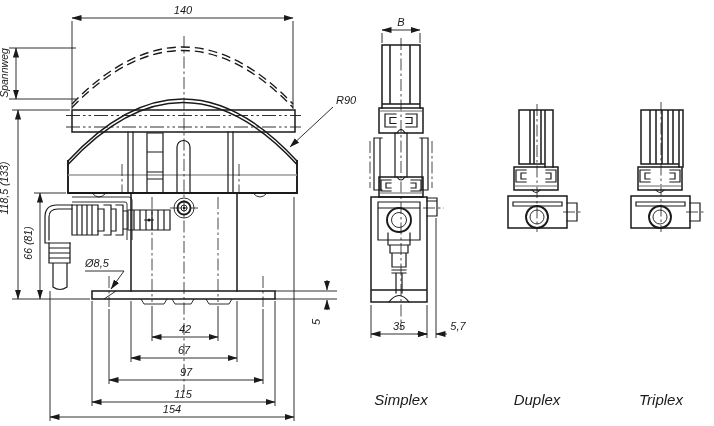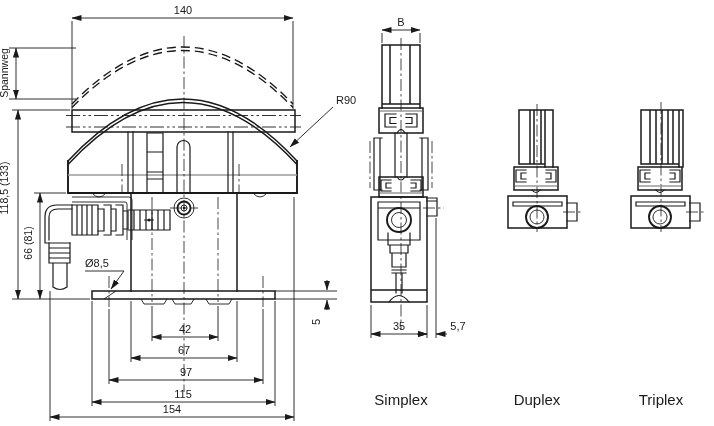--- a/index.html
+++ b/index.html
@@ -1,16 +1,16 @@
 <!DOCTYPE html>
 <html><head>
 <meta charset="utf-8">
 <style>
   html,body{margin:0;padding:0;background:#fff;}
-  .stage{width:714px;height:426px;background:#fff;position:relative;font-family:"Liberation Sans",sans-serif;}
+  .stage{width:714px;height:426px;background:#fff;position:relative;font-family:"Liberation Sans",sans-serif;font-style:italic;}
   svg{display:block;}
   .ln{stroke:#1a1a1a;stroke-width:1.5;fill:none;stroke-linecap:square;}
   .ln2{stroke:#1a1a1a;stroke-width:1.9;fill:none;stroke-linecap:square;}
   .md{stroke:#1a1a1a;stroke-width:1.2;fill:none;stroke-linecap:square;}
   .tn{stroke:#1a1a1a;stroke-width:0.9;fill:none;}
   .cl{stroke:#1a1a1a;stroke-width:0.8;fill:none;stroke-dasharray:12 3 2.5 3;}
   .cl2{stroke:#1a1a1a;stroke-width:0.9;fill:none;stroke-dasharray:14 3 2.5 3 2.5 3;}
   .ph{stroke:#1a1a1a;stroke-width:1.4;fill:none;stroke-dasharray:9 5;}
   .gr{stroke:#9a9a9a;stroke-width:1.6;fill:none;}
   .dt{font-family:"Liberation Sans",sans-serif;font-size:11px;fill:#1a1a1a;}

